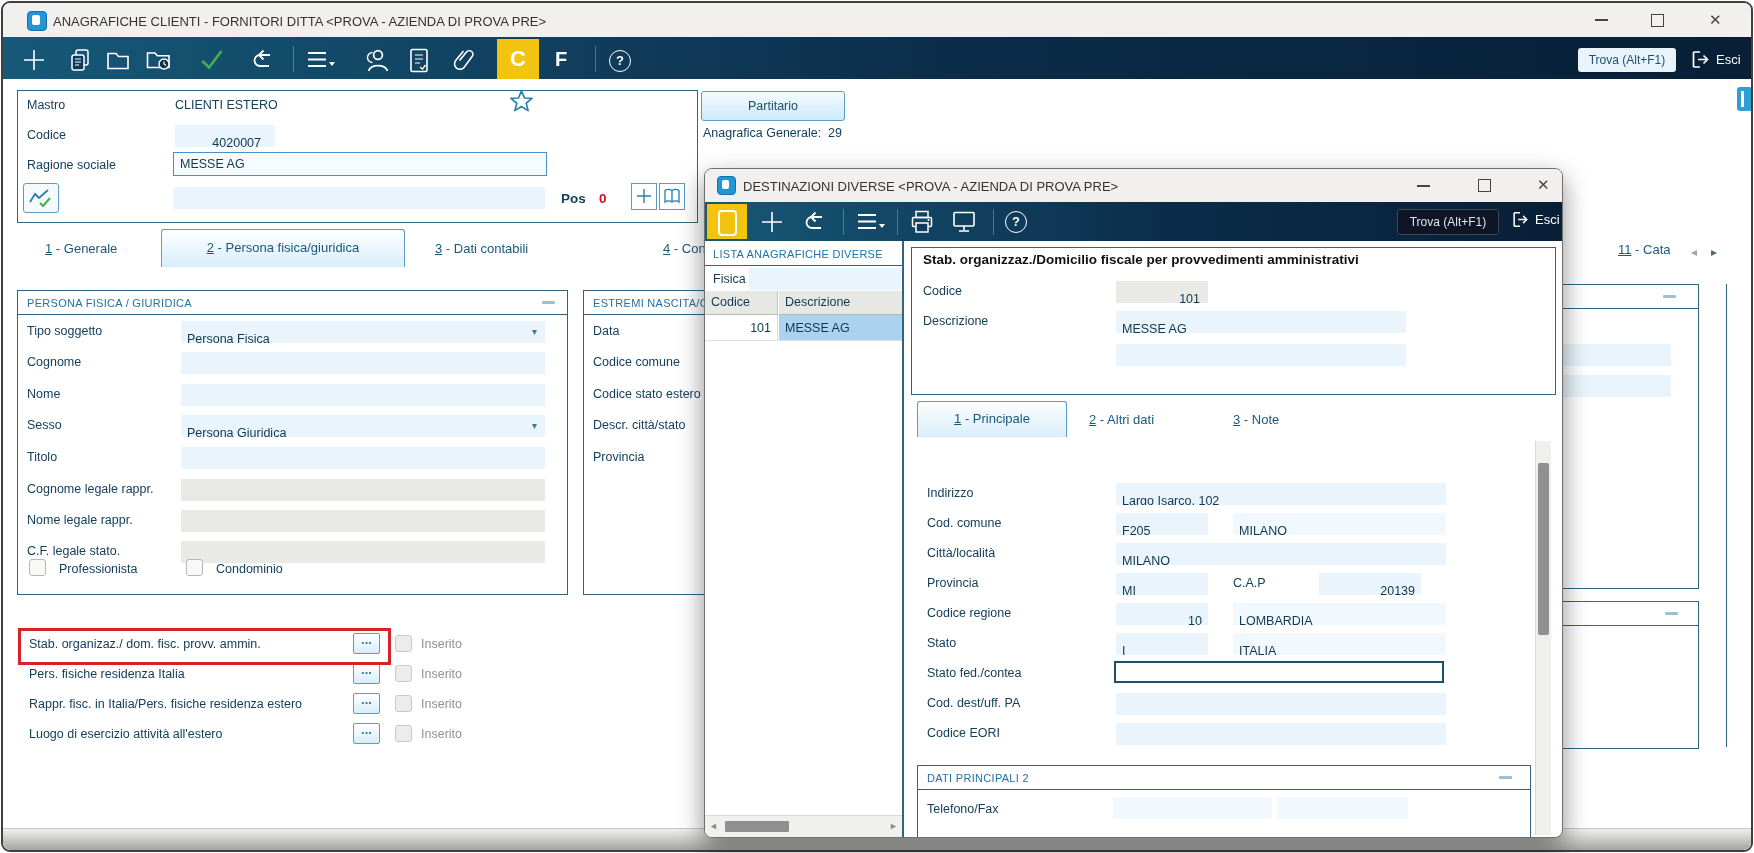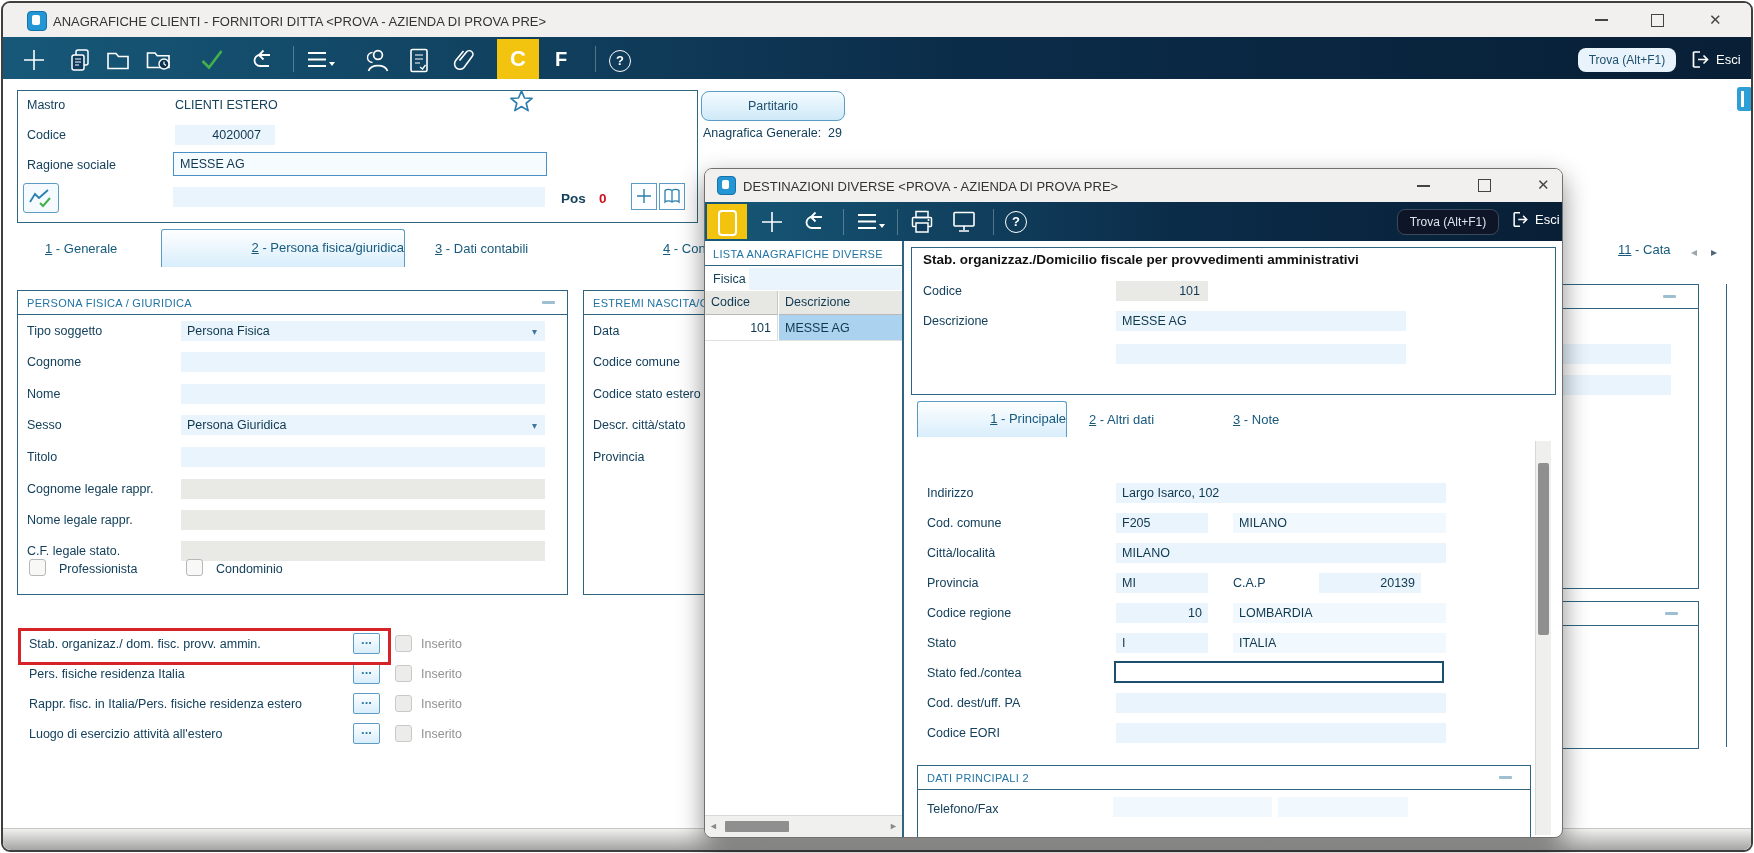--- a/index.html
+++ b/index.html
@@ -8,42 +8,42 @@
   .titlebar{position:absolute;left:0;top:0;right:0;height:34px;background:#f1f0ee}
   .apptitle{position:absolute;left:50px;top:11px;font-size:13px;color:#333;white-space:nowrap}
   .logo{position:absolute;width:18px;height:18px;background:#2496d3;border-radius:4px;border:1px solid #1372ab}
   .logo i{position:absolute;left:4px;top:3px;width:8px;height:10px;background:#fff;border-radius:2px;display:block}
   .toolbar{position:absolute;left:0;top:34px;right:0;height:42px;background:linear-gradient(90deg,#175878,#0b2c49 55%,#081f36)}
   .tbi{position:absolute;top:44px;width:26px;height:26px}
   .sep{position:absolute;width:1px;height:26px;background:rgba(255,255,255,.28)}
   .ybtn{position:absolute;background:#f2c40f;color:#fff;font-weight:bold;text-align:center}
   .whtxt{position:absolute;color:#fff;font-weight:bold;font-size:20px}
   .helpc{position:absolute;width:20px;height:20px;border:1.6px solid #fff;border-radius:50%;color:#fff;font-size:13px;font-weight:bold;text-align:center;line-height:20px}
-  .trova{position:absolute;background:#e9f3fb;color:#1d4f70;font-size:12px;text-align:center;line-height:24px;border-radius:8px}
+  .trova{position:absolute;background:#e9f3fb;color:#1d4f70;font-size:12px;text-align:center;line-height:24px;border-radius:3px}
   .esci{position:absolute;display:flex;align-items:center;gap:6px;color:#fff;font-size:13px}
   .wc{position:absolute;color:#444;font-size:15px;line-height:1}
   .wcmin{position:absolute;width:13px;height:2px;background:#444}
   .wcmax{position:absolute;width:11px;height:11px;border:1.5px solid #444}
   .L{position:absolute;font-size:12.5px;color:#14405c;white-space:nowrap;line-height:1.1}
   .Lg{color:#919191}
   .B{font-weight:bold}
-  .F{position:absolute;background:#e9f4fc;height:20px;box-sizing:border-box;font-size:12.5px;color:#0f384f;padding:3px 6px;white-space:nowrap;overflow:hidden}
+  .F{position:absolute;background:#e9f4fc;height:20px;box-sizing:border-box;font-size:12.5px;color:#0f384f;padding:11px 6px;white-space:nowrap;overflow:hidden}
   .F.g{background:#e9e9e6}
   .F.l{background:#f2f9fe}
   .F.r{text-align:right}
   .S{position:absolute;border:1px solid #2e6682;background:#fff}
   .SH{position:absolute;left:9px;top:6px;font-size:11px;color:#2274a5;letter-spacing:.3px;white-space:nowrap}
   .SL{position:absolute;left:0;right:0;top:23px;border-top:1px solid #2e6682}
   .mi{position:absolute;width:13px;height:3px;background:#9dbfd0;border-radius:1px}
   .cb{position:absolute;width:15px;height:15px;background:#f8f8f6;border:1px solid #b4b8ba;border-radius:3px}
   .cb.d{background:#ececea;border-color:#c9c9c7}
   .dots{position:absolute;width:27px;height:21px;border:1px solid #5b9bc4;border-radius:2px;background:linear-gradient(#ffffff,#d8edfb);color:#2f7ca8;font-weight:bold;text-align:center;line-height:11px;font-size:13px;box-sizing:border-box}
   .tabt{position:absolute;font-size:13px;color:#175a7d;white-space:nowrap}
   .u{text-decoration:underline}
-  .atab{position:absolute;border:1px solid #5b9bc4;border-bottom:none;border-radius:3px 3px 0 0;background:linear-gradient(#feffff,#d8edfb);text-align:right;font-size:13px;color:#175a7d}
+  .atab{position:absolute;border:1px solid #5b9bc4;border-bottom:none;border-radius:3px 3px 0 0;background:linear-gradient(#feffff,#d8edfb);text-align:center;font-size:13px;color:#175a7d}
   .caret{color:#44759b;font-size:10px;position:absolute}
   .modal{position:absolute;left:704px;top:168px;width:857px;height:668px;background:#fff;border:1px solid #707070;border-radius:8px;overflow:hidden;box-shadow:0 10px 26px rgba(0,0,0,.45);z-index:10}
   .mtitlebar{position:absolute;left:0;top:0;right:0;height:33px;background:#f1f0ee}
   .mtoolbar{position:absolute;left:0;top:33px;right:0;height:39px;background:linear-gradient(90deg,#175878,#0b2c49 55%,#081f36)}
   .statusbar{position:absolute;left:0;right:0;bottom:0;height:21px;background:linear-gradient(#f0f0ee,#a4a4a2);border-top:1px solid #c6c6c4;border-radius:0 0 8px 8px}
   .redbox{position:absolute;border:3px solid #d62328;z-index:3;pointer-events:none}
   .cell{position:absolute;box-sizing:border-box;font-size:12.5px;color:#0f384f;padding:4px 6px;white-space:nowrap;overflow:hidden}
   .scrollbtn{position:absolute;font-size:9px;color:#8a8a8a;line-height:1}
   svg{display:block}
 </style>

